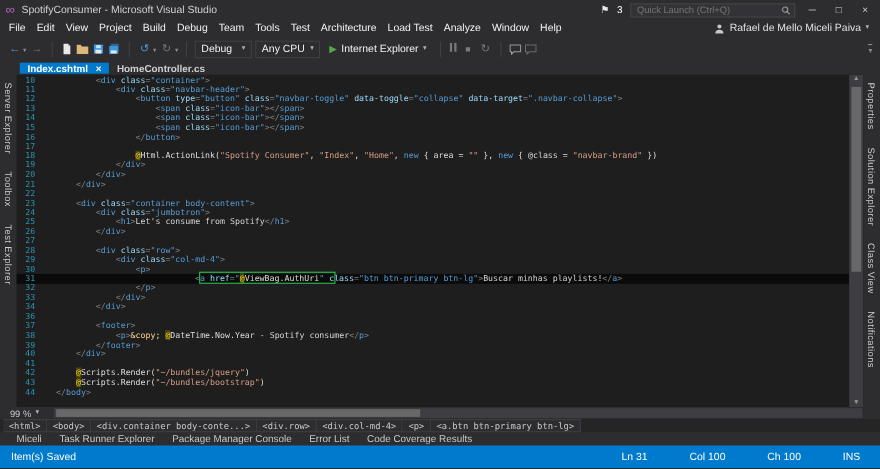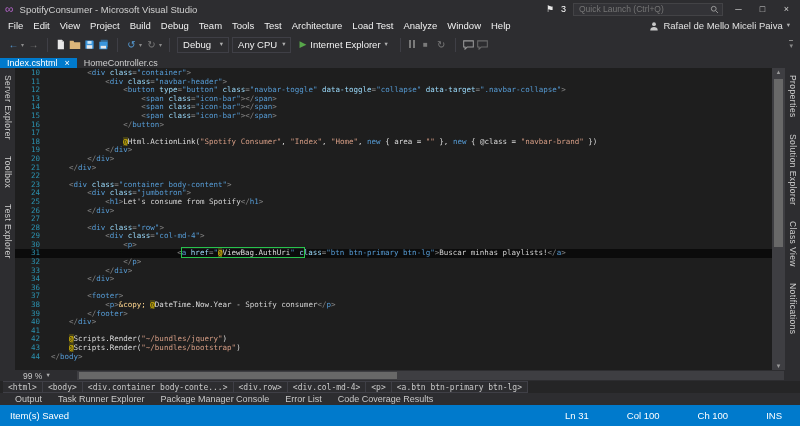--- a/index.html
+++ b/index.html
@@ -33,48 +33,48 @@
   .tbcombo{display:flex;align-items:center;gap:5px;border:1px solid #3f3f46;background:#2d2d30;
            padding:1px 5px;height:16px;min-width:52px;color:#f1f1f1;}
   .tbcombo .caret{margin-left:auto;}
   .caret{font-size:6.5px;color:#b0b0b0;line-height:1;}
   .runbtn{display:flex;align-items:center;gap:4px;padding:1px 5px;color:#f1f1f1;}
   .play{color:#57a64a;font-size:9px;line-height:1;}
   .pausebars i{display:inline-block;width:2px;height:8px;background:#7a7a7a;margin:0 1px;}
   .tboverflow{margin-left:auto;color:#8a8a8a;font-size:7px;border-top:1px solid #8a8a8a;padding-top:1px;}
 
   
-  .tabrow{height:12px;display:flex;align-items:flex-end;font-size:9px;background:#2d2d30;}
+  .tabrow{height:12px;display:flex;align-items:center;padding-left:18px;font-size:9px;background:#2d2d30;font-weight:bold;}
   .doc-tab{display:flex;align-items:center;gap:7px;padding:0 7px;color:#cfcfcf;}
   .doc-tab.active{background:#007acc;color:#ffffff;}
   .tab-close{font-size:9px;color:#ffffff;}
 
   
   .main{height:302px;display:flex;background:#2d2d30;}
   .side-strip{width:15px;display:flex;flex-direction:column;align-items:center;gap:16px;padding-top:7px;}
   .side-label{writing-mode:vertical-rl;font-size:8.5px;color:#cfcfcf;letter-spacing:.4px;white-space:nowrap;}
   .editor{flex:1;background:#1e1e1e;display:flex;overflow:hidden;
           font-family:"DejaVu Sans Mono", monospace;}
   #code{flex:1;overflow:hidden;font-size:7.5px;padding-top:1px;}
   .cl{display:flex;height:8.6px;line-height:8.6px;white-space:pre;}
   .cl.cur{background:#0b0b0b;gap:36px;}
-  .ln{width:36px;flex:none;text-align:right;padding-right:11px;color:#2b91af;}
+  .ln{width:36px;flex:none;text-align:center;padding-right:11px;color:#2b91af;}
   .ct{white-space:pre;}
   .tk-p{color:#808080}.tk-t{color:#569cd6}.tk-a{color:#9cdcfe}.tk-v{color:#569cd6}
   .tk-x{color:#d4d4d4}.tk-c{color:#dcdcdc}.tk-k{color:#569cd6}.tk-s{color:#d69d85}
   .tk-e{color:#ffd68f}.tk-at{color:#ffd700;background:#454016;}
   .hlbox{outline:1.5px solid var(--hl,#27c24c);}
   .vscroll{width:13px;flex:none;background:#3e3e42;position:relative;font-family:"Liberation Sans",sans-serif;}
   .sarrow{position:absolute;left:0;right:0;text-align:center;font-size:6px;color:#999;}
   .sarrow.up{top:1px;} .sarrow.down{bottom:1px;}
   .vthumb{position:absolute;left:2px;right:2px;top:11px;height:168px;background:#686868;}
 
   
   .zoomrow{height:11px;display:flex;align-items:center;background:#2d2d30;font-size:8.5px;color:#c8c8c8;}
-  .zoom{display:flex;align-items:center;gap:4px;padding:0 23px;}
+  .zoom{display:flex;align-items:center;gap:4px;padding:0 9px;}
   .hscroll{flex:1;height:9px;background:#3e3e42;margin:0 16px 0 4px;position:relative;}
   .hthumb{position:absolute;top:1px;bottom:1px;left:2px;width:45%;background:#686868;}
 
   
   .breadcrumb{height:12px;display:flex;align-items:stretch;background:#252526;padding-left:3px;
               font-family:"DejaVu Sans Mono", monospace;font-size:8px;color:#c8c8c8;}
   .crumb{display:flex;align-items:center;padding:0 5px;border:1px solid #3f3f46;border-left:none;background:#2d2d30;white-space:nowrap;text-align:right;}
 
   
   .bottomtabs{height:12px;display:flex;align-items:center;background:#2d2d30;font-size:9px;color:#c8c8c8;padding-left:7px;}
@@ -272,21 +272,21 @@
       <span class="crumb">&lt;html&gt;</span>
       <span class="crumb">&lt;body&gt;</span>
       <span class="crumb">&lt;div.container body-conte...&gt;</span>
       <span class="crumb">&lt;div.row&gt;</span>
       <span class="crumb">&lt;div.col-md-4&gt;</span>
       <span class="crumb">&lt;p&gt;</span>
       <span class="crumb">&lt;a.btn btn-primary btn-lg&gt;</span>
     </div>
 
   <div class="bottomtabs">
-      <span class="btab">Output</span>
+      <span class="btab">Miceli</span>
       <span class="btab">Task Runner Explorer</span>
       <span class="btab">Package Manager Console</span>
       <span class="btab">Error List</span>
       <span class="btab">Code Coverage Results</span>
     </div>
 
   <div class="statusbar">
     <span>Item(s) Saved</span>
     <div class="status-right">
       <span>Ln 31</span>

